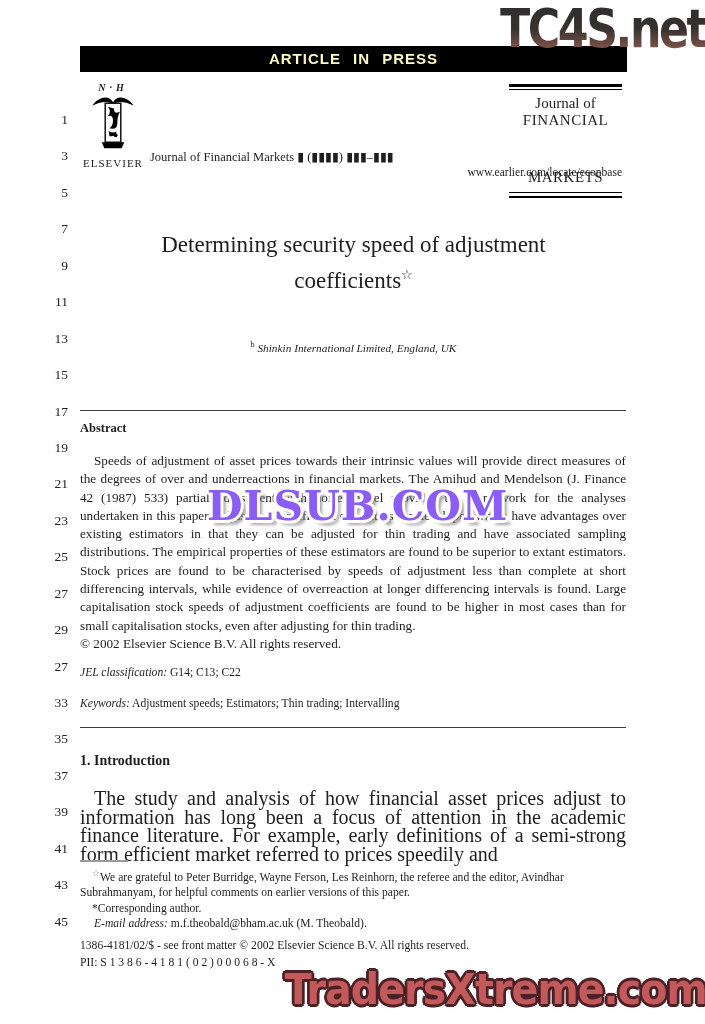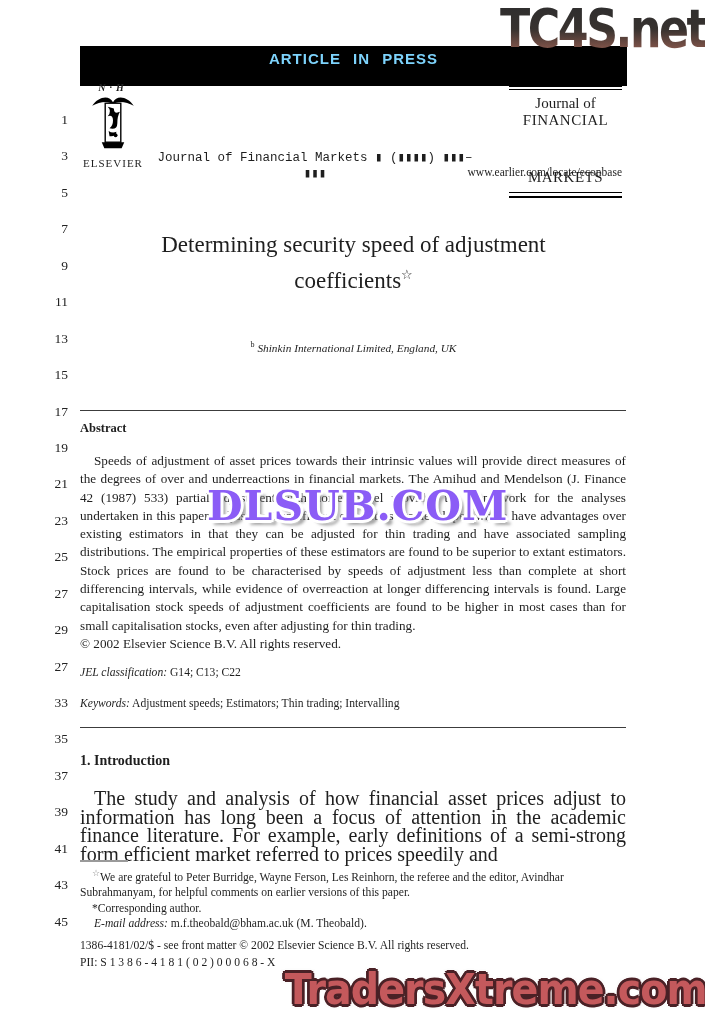--- a/index.html
+++ b/index.html
@@ -3,38 +3,38 @@
 <meta charset="utf-8">
 <style>
   html,body{margin:0;padding:0;background:#e9e9e9;}
   .page{
     position:relative; width:705px; height:1024px; margin:0 auto;
     background:#ffffff; overflow:hidden;
     font-family:"Liberation Serif", serif; color:#1e1e1e;
   }
   
   .banner{
-    position:absolute; left:80px; top:46px; width:547px; height:40px;
-    background:#000; color:#7dd3fc; text-align:center;
+    position:absolute; left:80px; top:46px; width:547px; height:26px;
+    background:#000; color:#fef9c3; text-align:center;
     font-family:"Liberation Sans", sans-serif; font-weight:bold;
     font-size:15px; line-height:26px; letter-spacing:1px; word-spacing:7px;
   }
   .logo{position:absolute; left:82px; top:82px; width:62px; text-align:center;}
   .logo .monogram{font-size:10px; letter-spacing:4px; font-weight:bold;font-style:italic;}
   .logo svg{display:block; margin:0 auto;}
   .logo .pubname{font-size:11px; letter-spacing:1px; margin-top:2px;}
   .jbox{position:absolute; left:509px; top:84px; width:113px; text-align:center;}
   .jbox .rule-thick{height:2.5px; background:#000;}
   .jbox .rule-thin{height:1px; background:#000; margin-top:2.5px;}
   .jbox .rule-thin2{height:1px; background:#000;}
   .jbox .rule-thick2{height:2.5px; background:#000; margin-top:2.5px;}
   .jbox .jl1{font-size:15px; margin-top:5px;}
   .jbox .jl2,.jbox .jl3{font-size:15px; letter-spacing:0.5px;}
   .jbox .jl3{margin-bottom:6px;margin-top:40px;}
-  .citation{position:absolute; left:150px; top:149px; width:330px; text-align:center; font-size:12.5px;font-family:Liberation Mono, monospace;}
+  .citation{position:absolute; left:150px; top:149px; width:330px; text-align:left; font-size:12.5px;}
   .website{position:absolute; right:83px; top:166px; font-size:11.5px;}
   
   .linenos{position:absolute; left:40px; top:112px; width:28px; text-align:right;
            font-size:13.5px; color:#222;}
   .linenos div{height:36.45px; line-height:15px;}
   
   .title{position:absolute; left:80px; top:230px; width:547px; text-align:center;
          font-size:23px; line-height:30px;}
   .title sup{font-size:13px;}
   .authors{position:absolute; left:80px; top:303px; width:547px; text-align:center; font-size:17.5px;}

